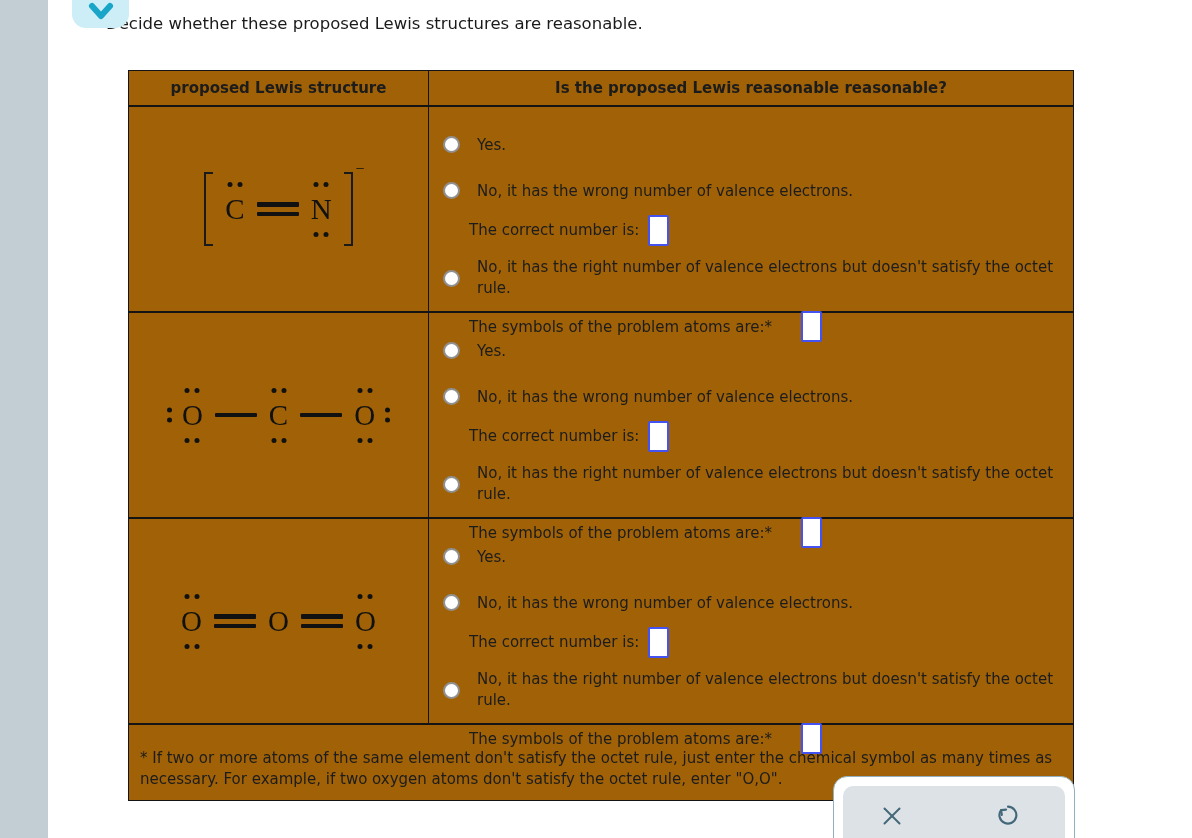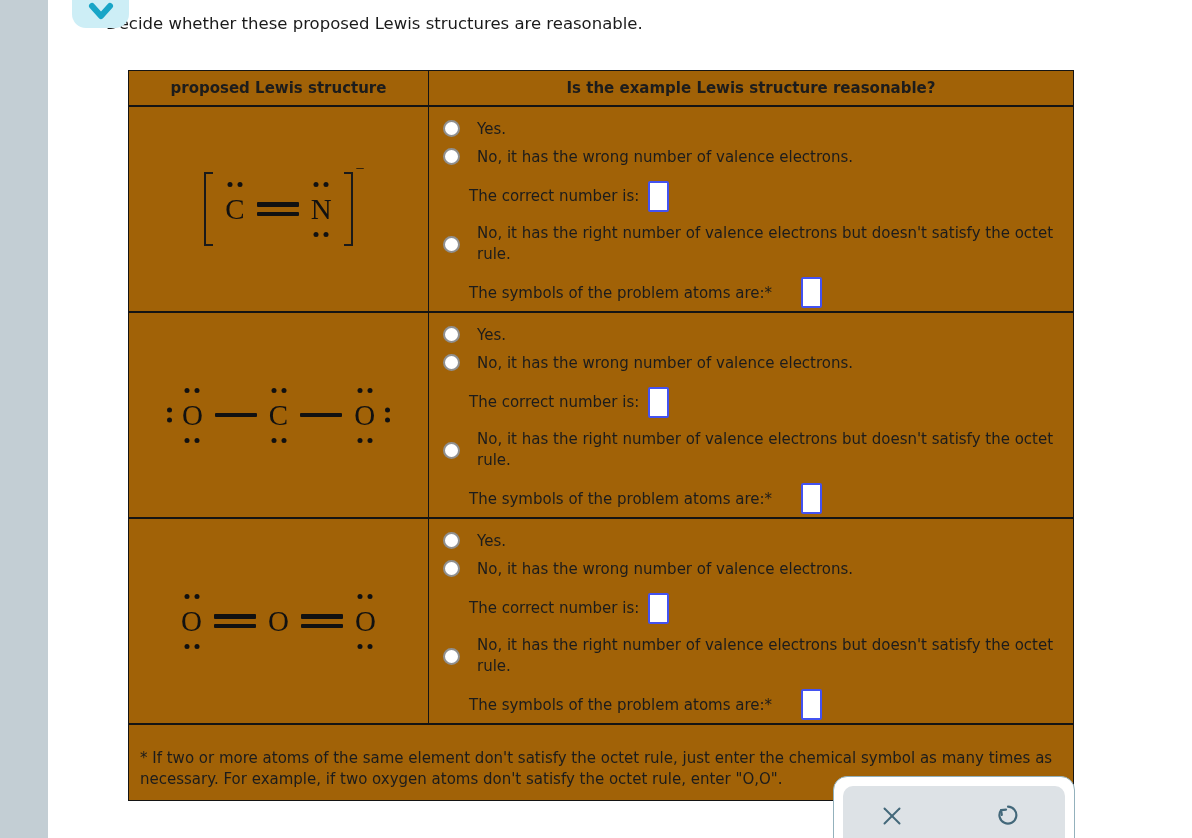--- a/index.html
+++ b/index.html
@@ -33,22 +33,22 @@
   .cell.opts{flex:1;box-sizing:border-box;padding:8px 14px 6px 14px;display:flex;flex-direction:column;font-size:15px;}
 
   .opt{display:flex;align-items:flex-start;gap:17px;}
   .opt.octet{align-items:center;gap:17px;margin-top:11px;}
   .opt .radio{
     width:17px;height:17px;border:2px solid #909090;border-radius:50%;
     background:#fff;flex-shrink:0;margin-top:1px;cursor:pointer;box-sizing:border-box;
   }
   .opt.octet .radio{margin-top:0;}
   .opt .lbl{line-height:1.45;}
-  .opt.yes{margin-top:4px;}
-  .opt.wrong{margin-top:6px;}
+  .opt.yes{margin-top:20px;}
+  .opt.wrong{margin-top:24px;}
   .sub{margin-left:26px;margin-top:12px;display:flex;align-items:center;}
   .sub.sub2{margin-top:11px;}
   .answer-box{
     display:inline-block;width:17px;height:27px;border:2px solid #4352f1;
     border-radius:2px;background:#fff;margin-left:9px;cursor:text;
   }
   .sub.sub2 .answer-box{margin-left:29px;}
 
   .tfoot{padding:23px 11px 9px 11px;font-size:15px;line-height:1.42;}
 
@@ -90,21 +90,21 @@
 
 <div class="chevron-btn">
   <svg width="34" height="22" viewBox="0 0 34 22">
     <polyline points="8,4 17,14 26,4" fill="none" stroke="#18a5c7" stroke-width="6" stroke-linecap="round" stroke-linejoin="round"></polyline>
   </svg>
 </div>
 
 <div class="qtable">
   <div class="thead">
     <div class="th c1">proposed Lewis structure</div>
-    <div class="th c2">Is the example Lewis structure reasonable?</div>
+    <div class="th c2">Is the proposed Lewis reasonable reasonable?</div>
   </div>
 
   <div class="trow">
     <div class="cell struct">
         <div class="lewis">
           <span class="bracket bleft"></span>
           <span class="atom">C<span class="dots top">
               <i class="dot"></i>
               <i class="dot"></i>
             </span></span>

